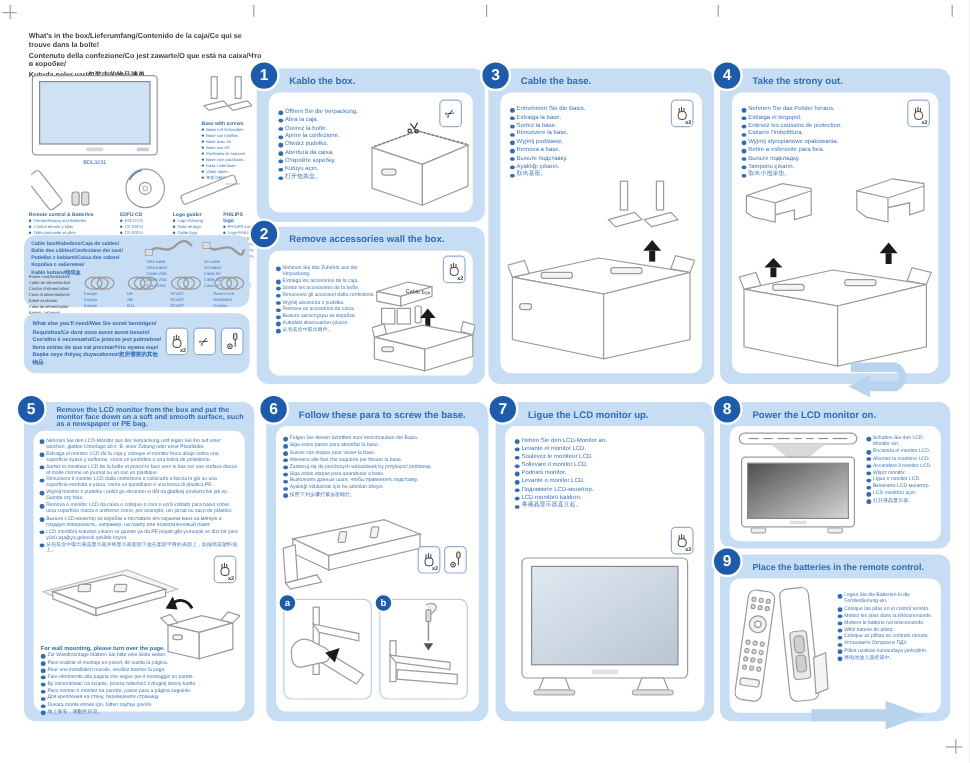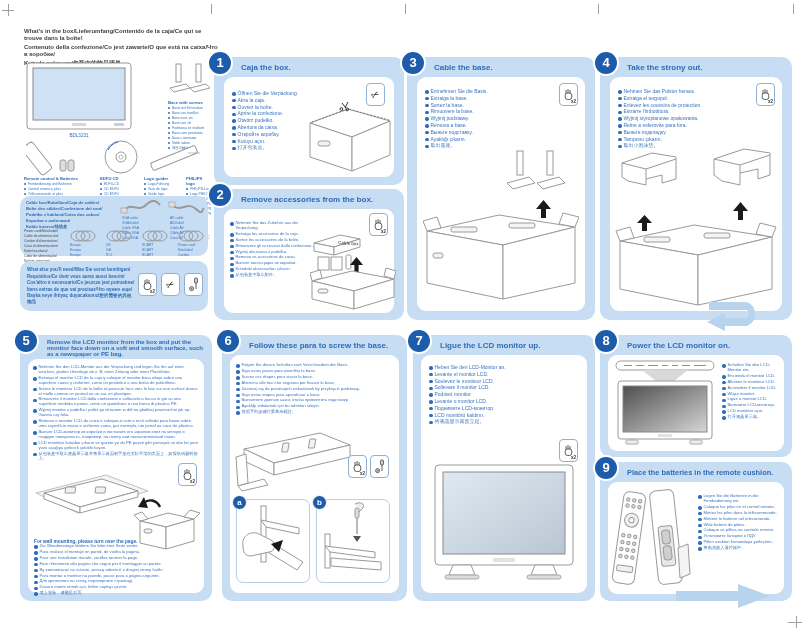--- a/index.html
+++ b/index.html
@@ -535,21 +535,21 @@
             <path d="M7 6 V12" fill="none"></path>
             <circle cx="2.6" cy="11.6" r="2" fill="#fff"></circle>
             <path d="M1.4 11.6 h2.4 M2.6 10.4 v2.4" fill="none" stroke-width=".5"></path>
           </g>
         </svg>
     </div>
   </div>
 
   <div class="panel" style="left:214px;top:57px;width:190px;height:128px" data-name="step-panel-1">
     <div class="badge" data-name="step-number-badge">1</div>
-    <div class="ptitle" data-name="step-title">Caja the box.</div>
+    <div class="ptitle" data-name="step-title">Kablo the box.</div>
     <div class="wbox" style="left:10px;top:20px;width:170px;height:100px" data-name="illustration-box"></div>
     <div class="list" style="left:18px;top:34px;width:78px" data-name="step-items">
         <div class="li" data-name="list-item">
           <span class="dot" data-name="language-bullet"></span>
           <span class="lt" data-name="list-item-text">Öffnen Sie die Verpackung.</span>
         </div>
         <div class="li" data-name="list-item">
           <span class="dot" data-name="language-bullet"></span>
           <span class="lt" data-name="list-item-text">Abra la caja.</span>
         </div>
@@ -598,21 +598,21 @@
             <path d="M40 14 l4 5 M46 13 l-3 6"></path>
             <circle cx="39.4" cy="20" r="1.4"></circle>
             <circle cx="45.2" cy="20.4" r="1.4"></circle>
           </g>
       </svg>
     </div>
   </div>
 
   <div class="panel" style="left:214px;top:189px;width:190px;height:131px" data-name="step-panel-2">
     <div class="badge" data-name="step-number-badge">2</div>
-    <div class="ptitle" data-name="step-title">Remove accessories from the box.</div>
+    <div class="ptitle" data-name="step-title">Remove accessories wall the box.</div>
     <div class="wbox" style="left:10px;top:20px;width:170px;height:104px" data-name="illustration-box"></div>
     <div class="list small" style="left:16px;top:32px;width:92px" data-name="step-items">
         <div class="li" data-name="list-item">
           <span class="dot" data-name="language-bullet"></span>
           <span class="lt" data-name="list-item-text">Nehmen Sie das Zubehör aus der Verpackung.</span>
         </div>
         <div class="li" data-name="list-item">
           <span class="dot" data-name="language-bullet"></span>
           <span class="lt" data-name="list-item-text">Extraiga los accesorios de la caja.</span>
         </div>
@@ -1209,21 +1209,21 @@
         </div>
         <div class="li" data-name="list-item">
           <span class="dot" data-name="language-bullet"></span>
           <span class="lt" data-name="list-item-text">打开液晶显示器。</span>
         </div>
       </div>
   </div>
 
   <div class="panel" style="left:600px;top:462px;width:192px;height:139px" data-name="step-panel-9">
     <div class="badge" data-name="step-number-badge">9</div>
-    <div class="ptitle" style="font-size:7.4px" data-name="step-title">Place the batteries in the remote cushion.</div>
+    <div class="ptitle" style="font-size:7.4px" data-name="step-title">Place the batteries in the remote control.</div>
     <div class="wbox" style="left:8px;top:20px;width:176px;height:112px" data-name="illustration-box"></div>
     <div class="illus" style="left:12px;top:24px" data-name="remote-batteries-illustration">
       <svg width="80" height="104" viewBox="0 0 80 104">
         <g fill="#fff" stroke="#9a9a9a">
           <rect x="6" y="6" width="22" height="92" rx="6" transform="rotate(8 17 52)"></rect>
           <g transform="rotate(8 17 52)" stroke="#9a9a9a">
             <circle cx="17" cy="34" r="7" fill="#f0f0f0"></circle>
               <circle cx="17" cy="34" r="2.6" fill="#fff"></circle>
             <g fill="#dcdcdc">
                 <circle cx="11" cy="14" r="1.7"></circle>

